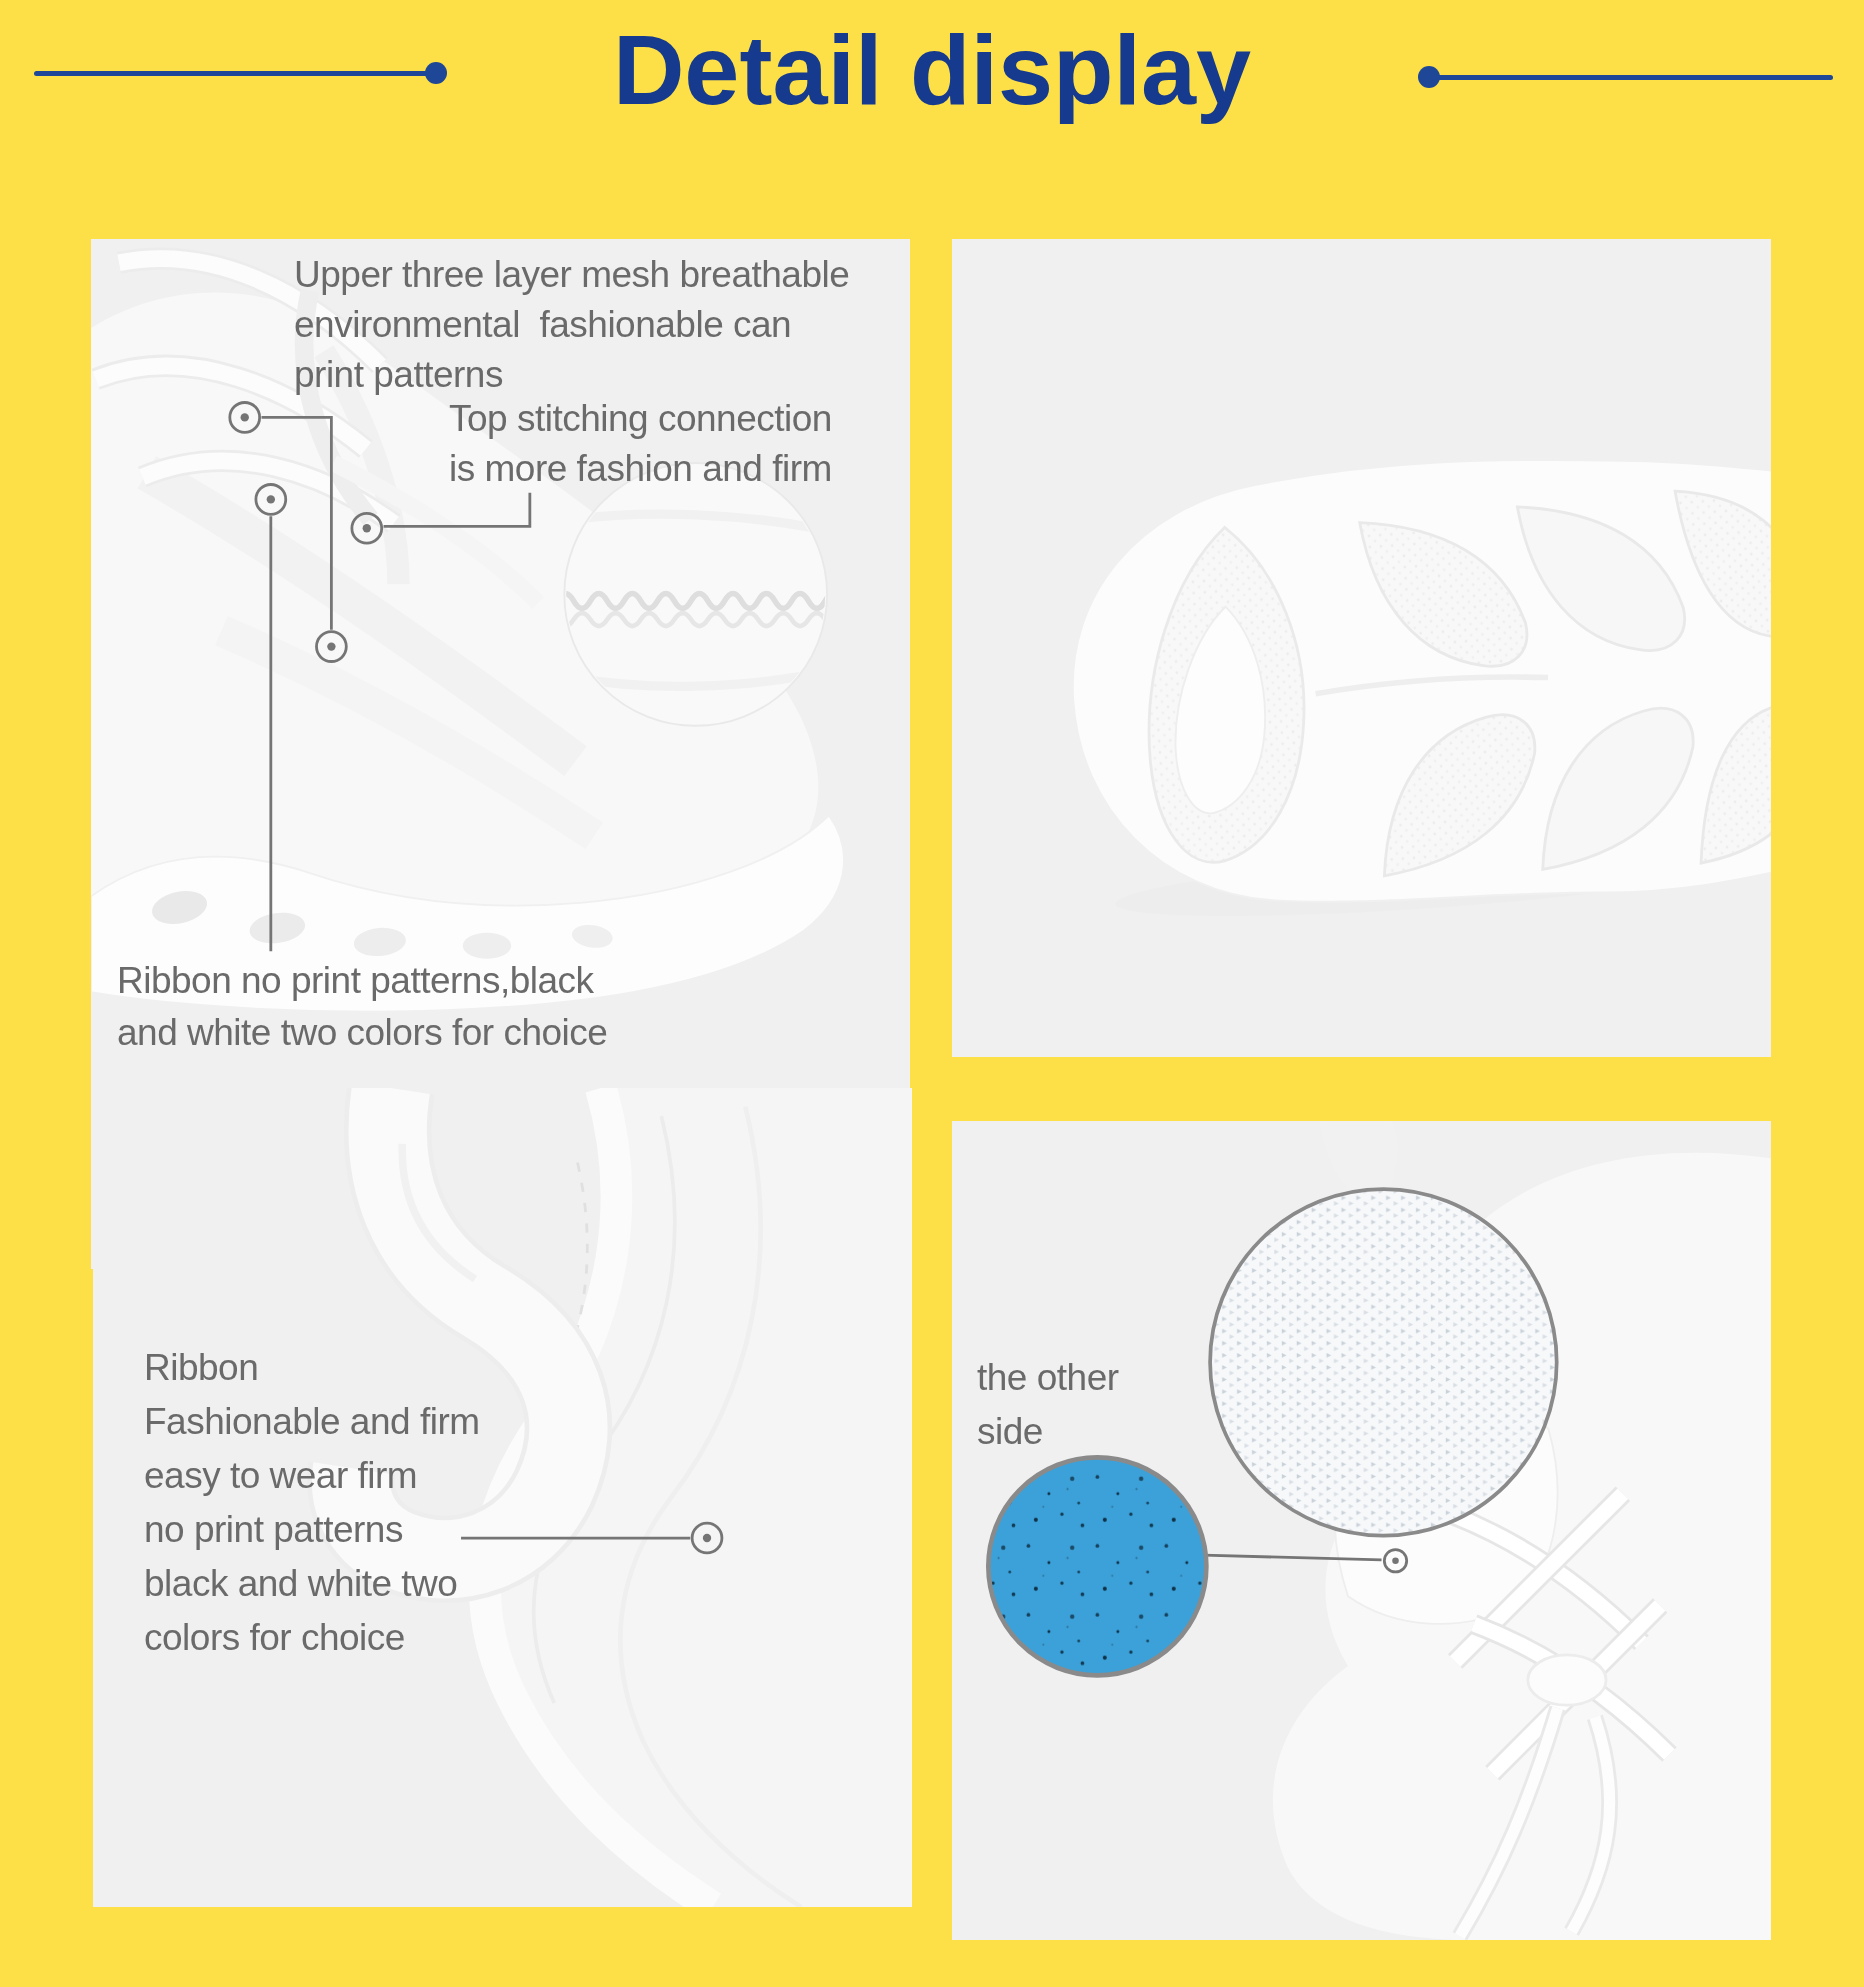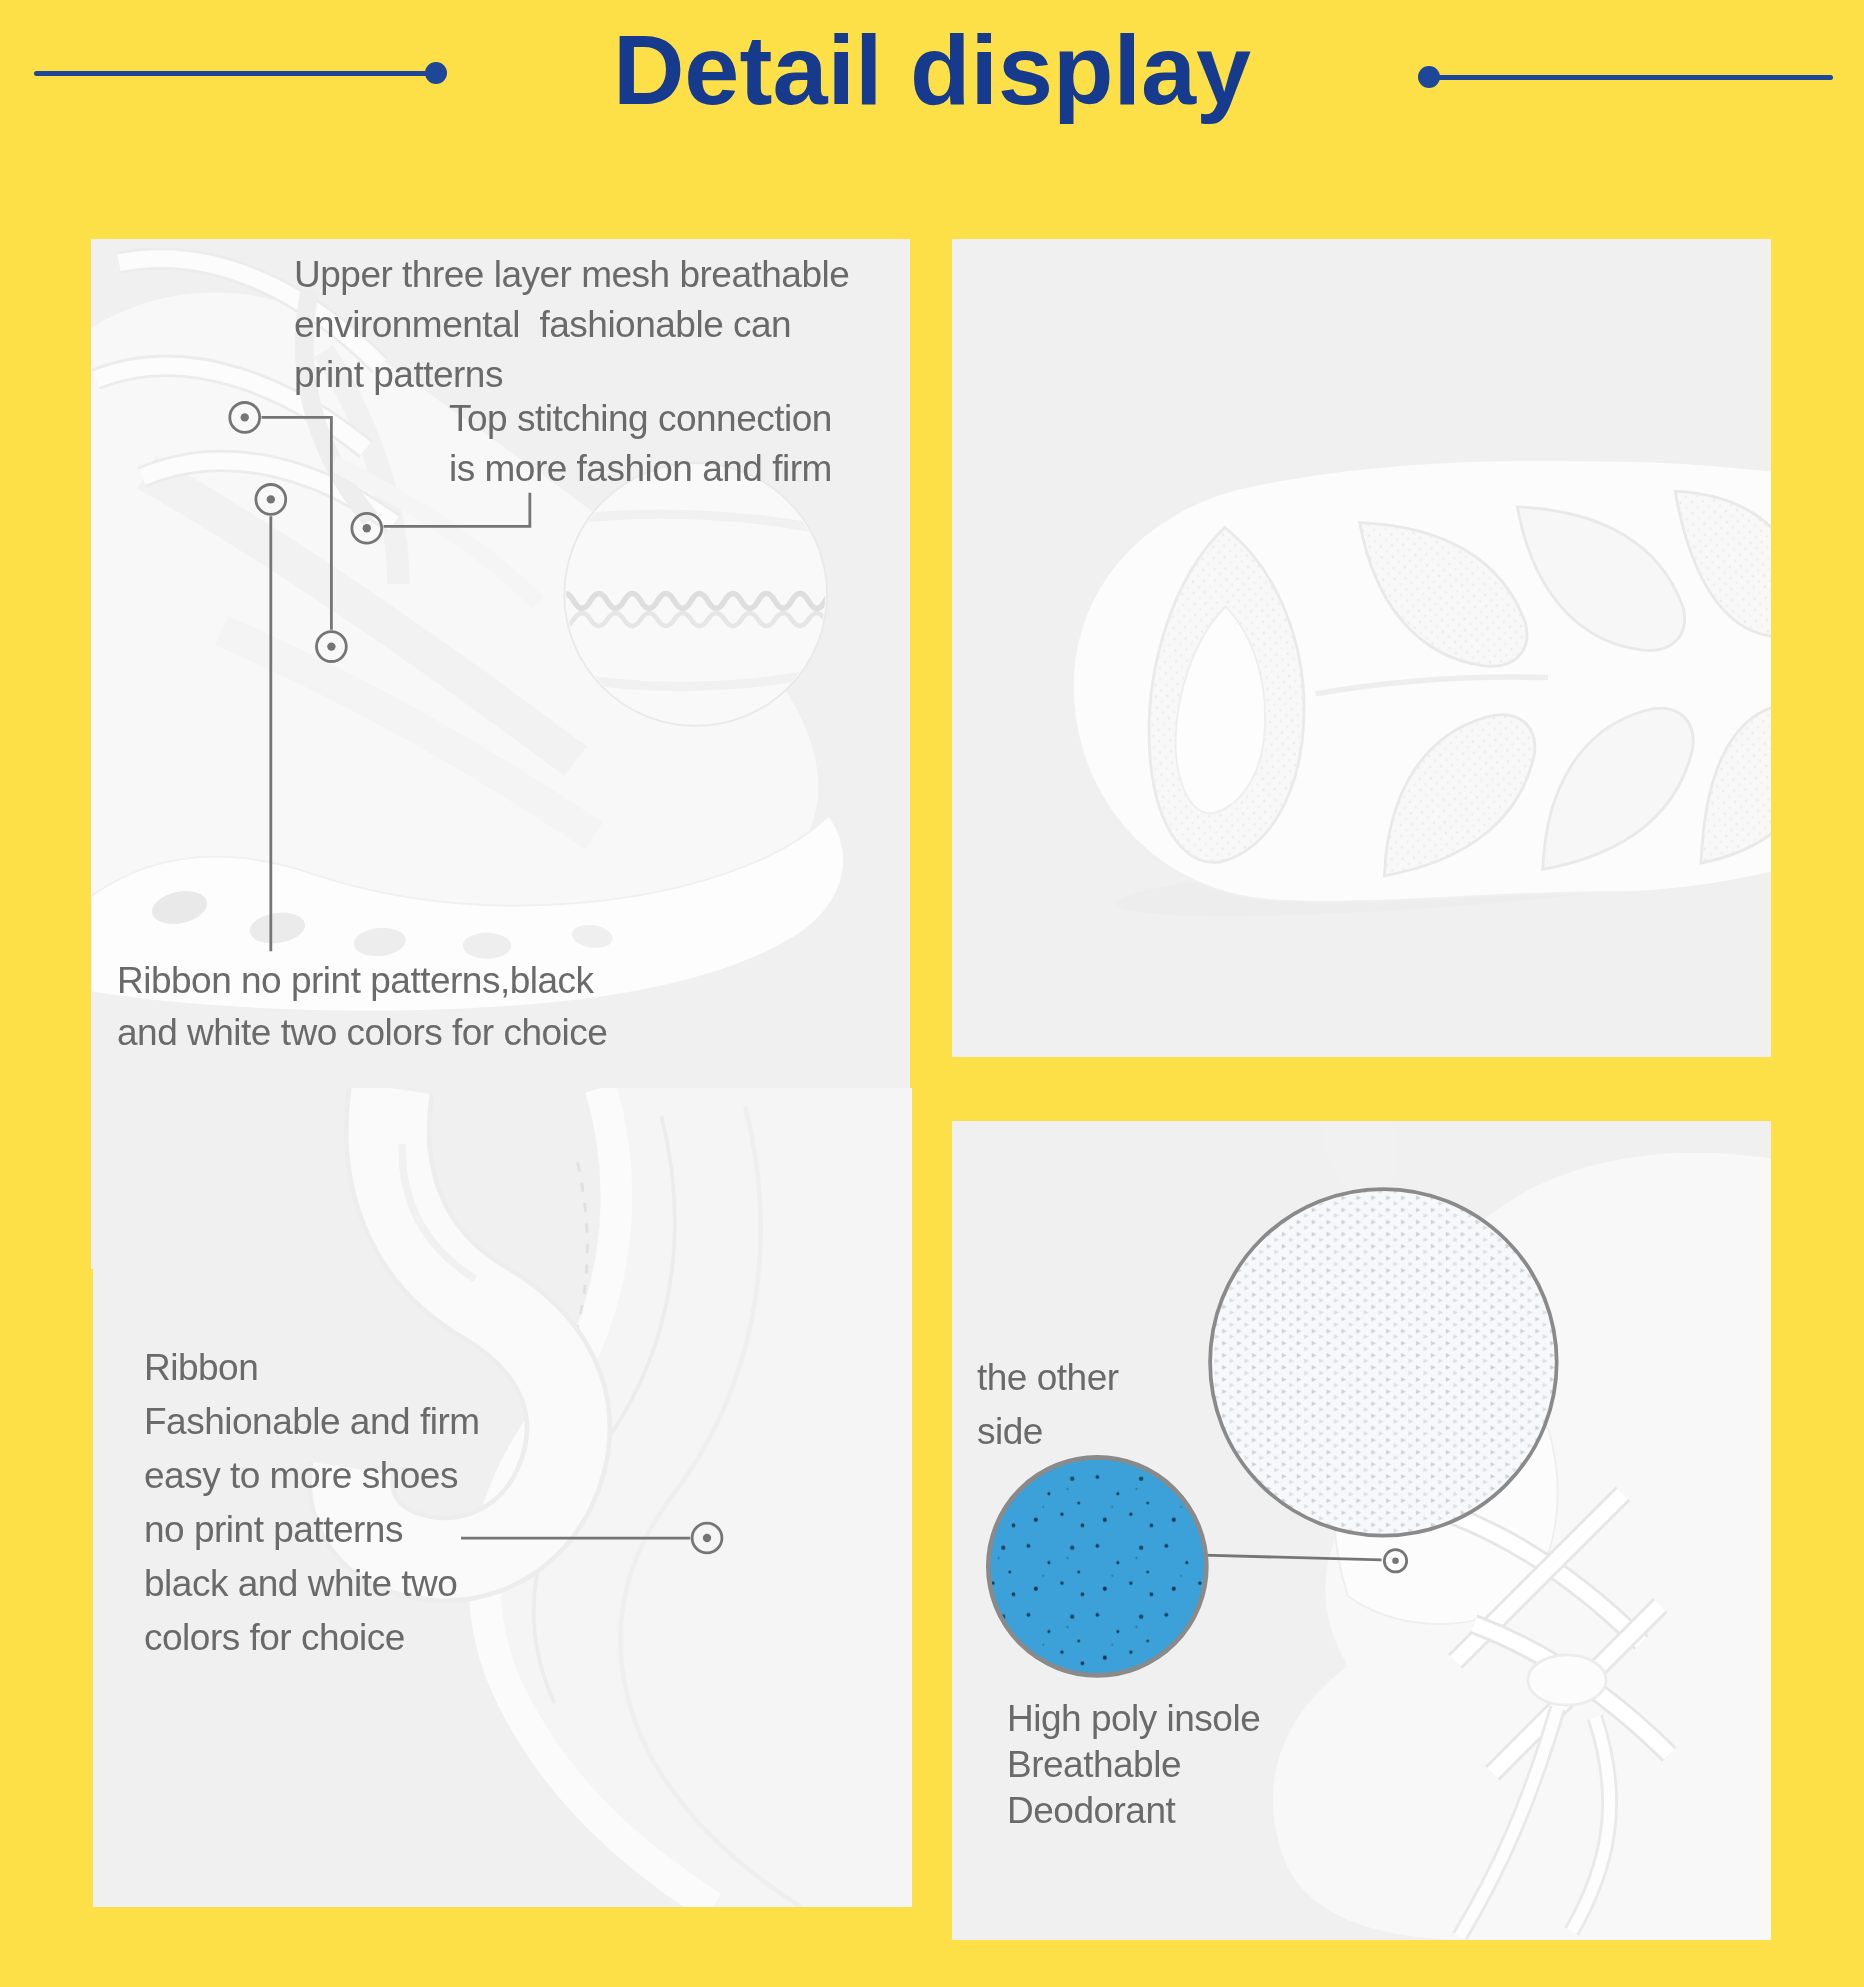--- a/index.html
+++ b/index.html
@@ -159,21 +159,21 @@
       <g>
         <line x1="395" y1="483" x2="641" y2="483" stroke="var(--connector,#757575)" stroke-width="3"></line>
       </g>
       <g transform="translate(659,483)">
         <circle r="16" fill="none" stroke="var(--connector,#757575)" stroke-width="3"></circle>
           <circle r="4.5" fill="var(--connector,#757575)"></circle>
       </g>
     </svg>
     <div class="note" id="note-heel">Ribbon
 Fashionable and firm
-easy to more shoes
+easy to wear firm
 no print patterns
 black and white two
 colors for choice</div>
   </section>
 
   <section class="panel" id="panel-other">
     <svg width="819" height="819" viewBox="0 0 879 879">
       <defs>
         <pattern id="meshPat" width="16" height="13" patternUnits="userSpaceOnUse">
           <rect width="16" height="13" fill="#f6f8fa"></rect>
@@ -221,19 +221,16 @@
       <g>
         <circle cx="156" cy="478" r="117" fill="url(#specklePat)" stroke="var(--circle-border,#8a8a8a)" stroke-width="5"></circle>
       </g>
       <g transform="translate(476,472)">
         <circle r="12" fill="none" stroke="var(--connector,#757575)" stroke-width="3"></circle>
           <circle r="3.5" fill="var(--connector,#757575)"></circle>
       </g>
     </svg>
     <div class="note" id="note-side">the other
 side</div>
-    <div class="note" id="note-insole">High poly insole
-Breathable
-Deodorant</div>
   </section>
 
 </div>
 
 
 </body></html>

